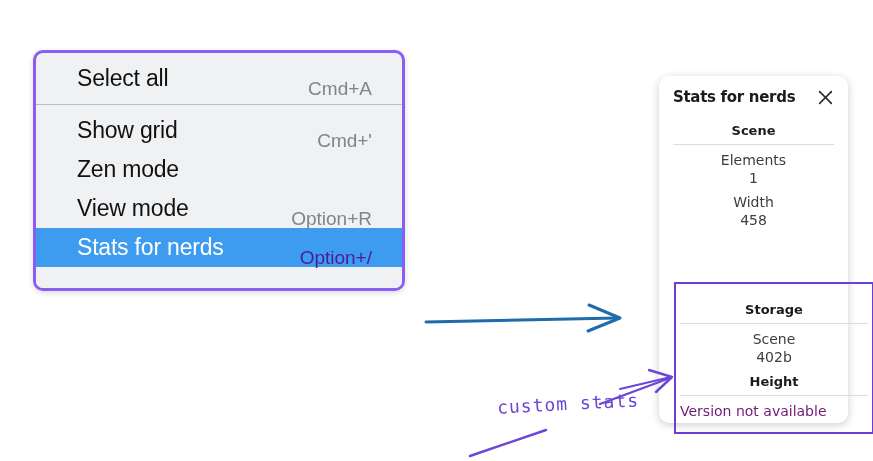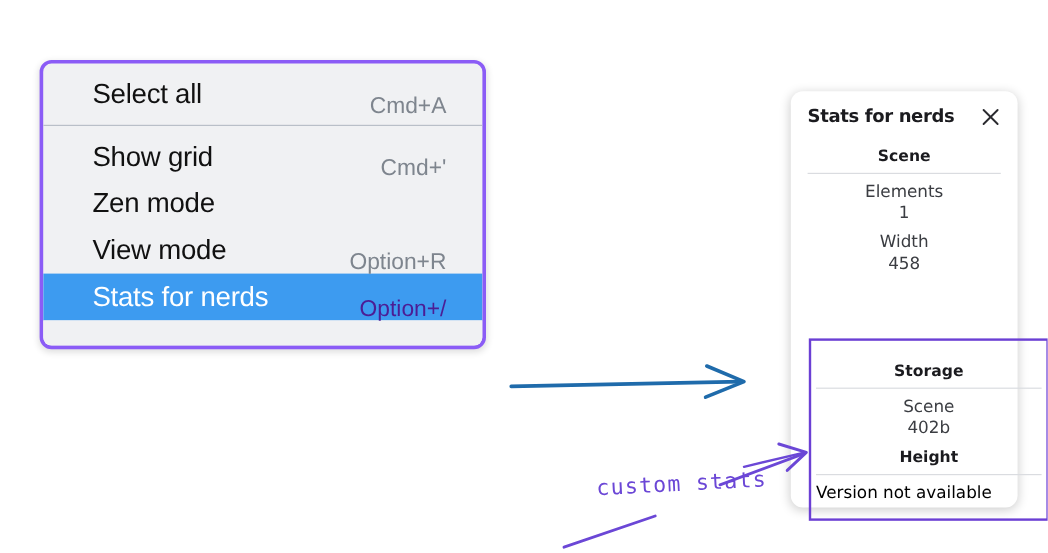--- a/index.html
+++ b/index.html
@@ -108,21 +108,21 @@
     font-size: 14px;
     color: #3b3d42;
     padding: 3px 0;
     line-height: 18px;
     flex-direction: column;
   }
   .stat-row .k { white-space: nowrap; }
   .stat-row .v { white-space: nowrap; }
   .stat-note {
     font-size: 14px;
-    color: #000000;
+    color: #701a75;
     padding: 4px 0 0 0;
     white-space: nowrap;
   }
 
   
   #custom-stats-box {
     position: absolute;
     left: 15px;
     top: 175px;
     width: 200px;

